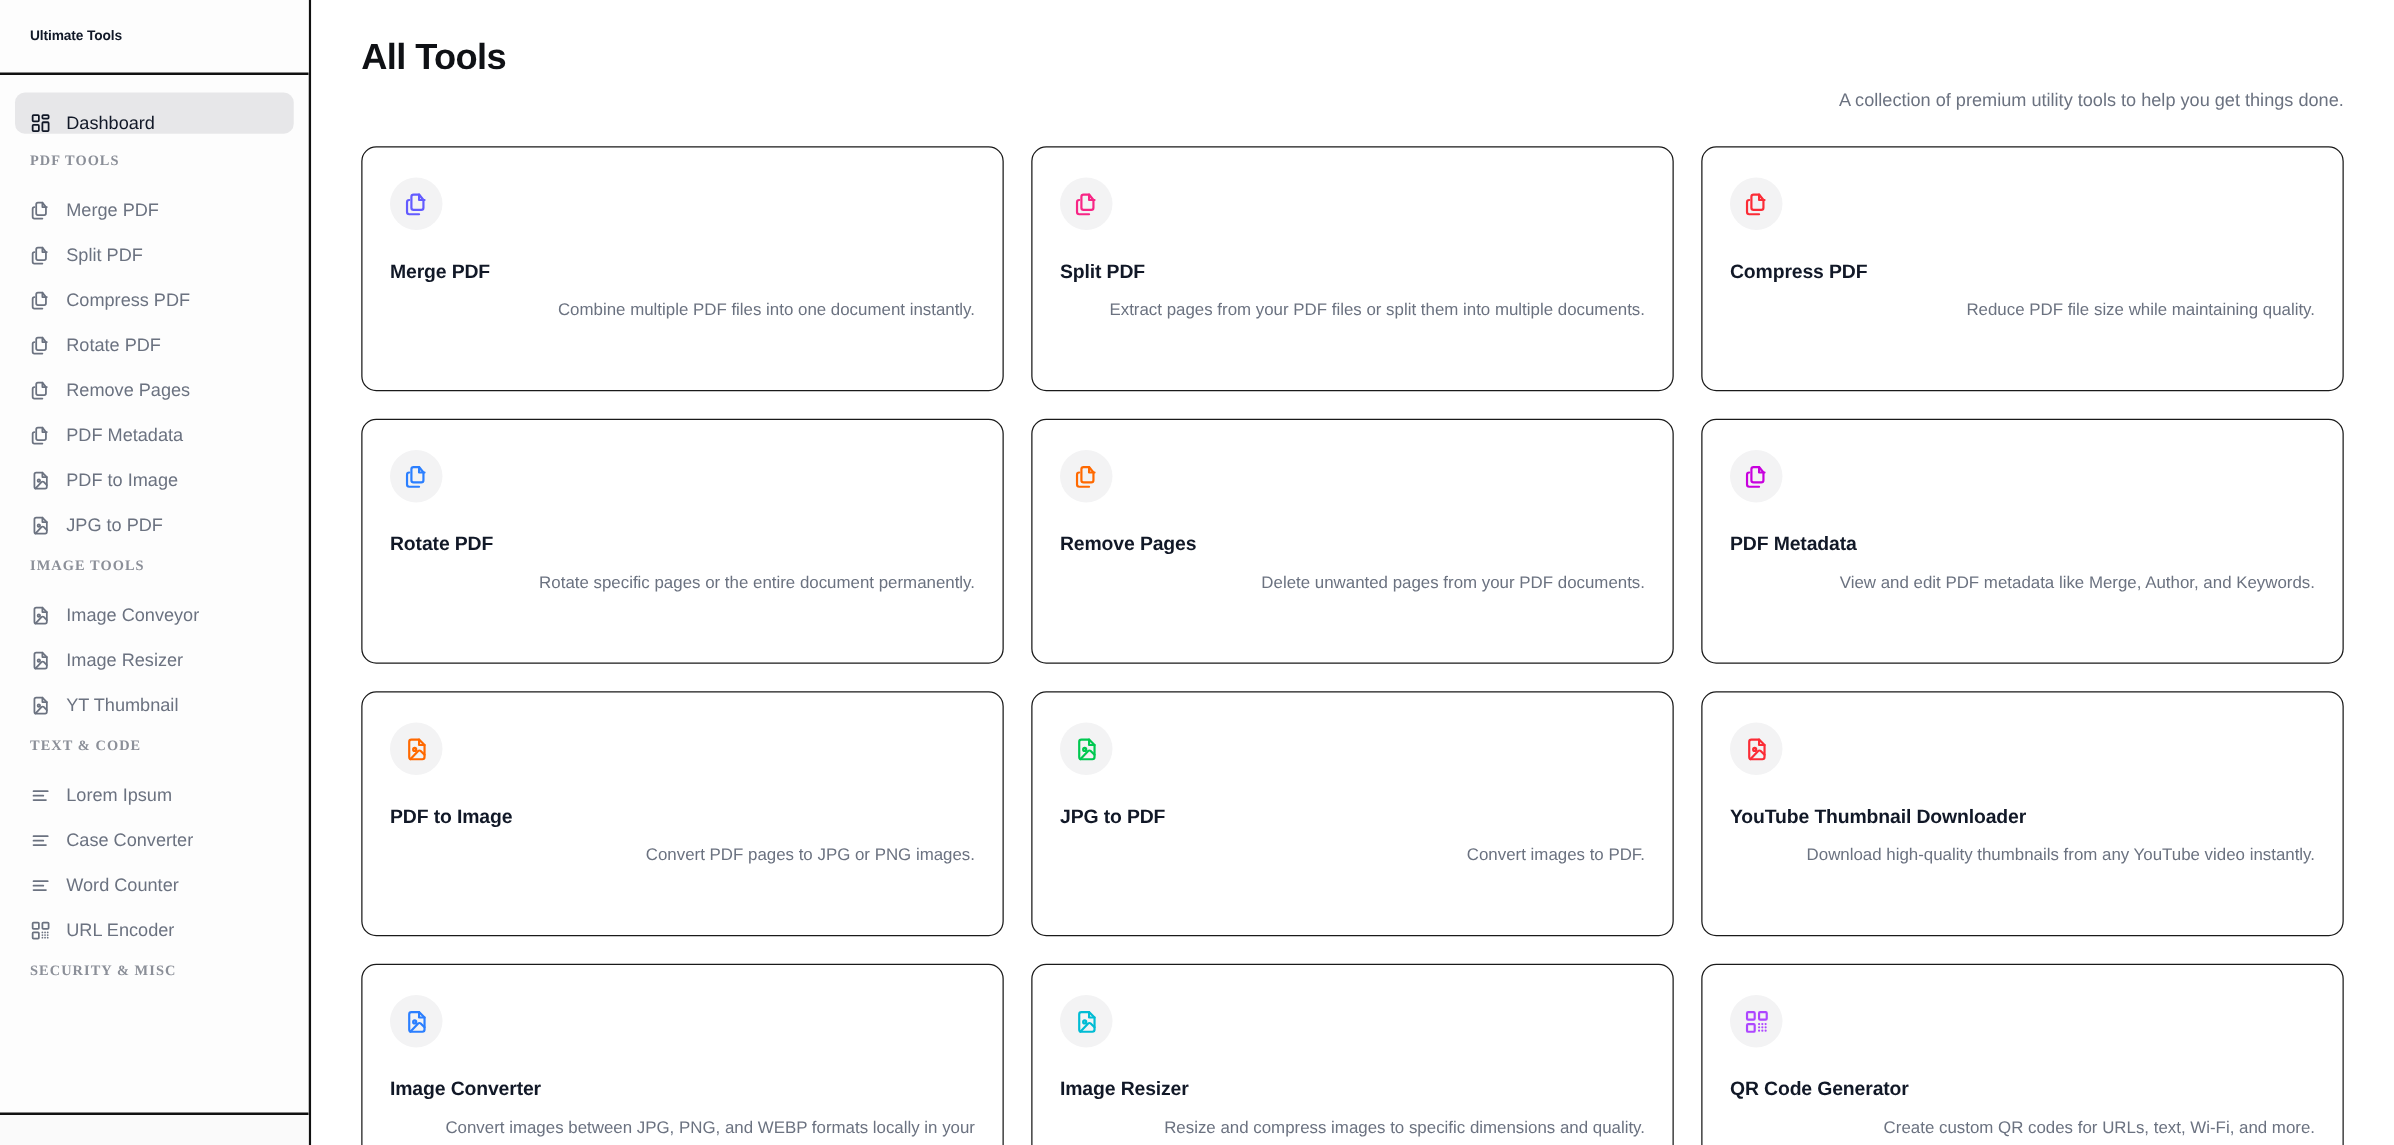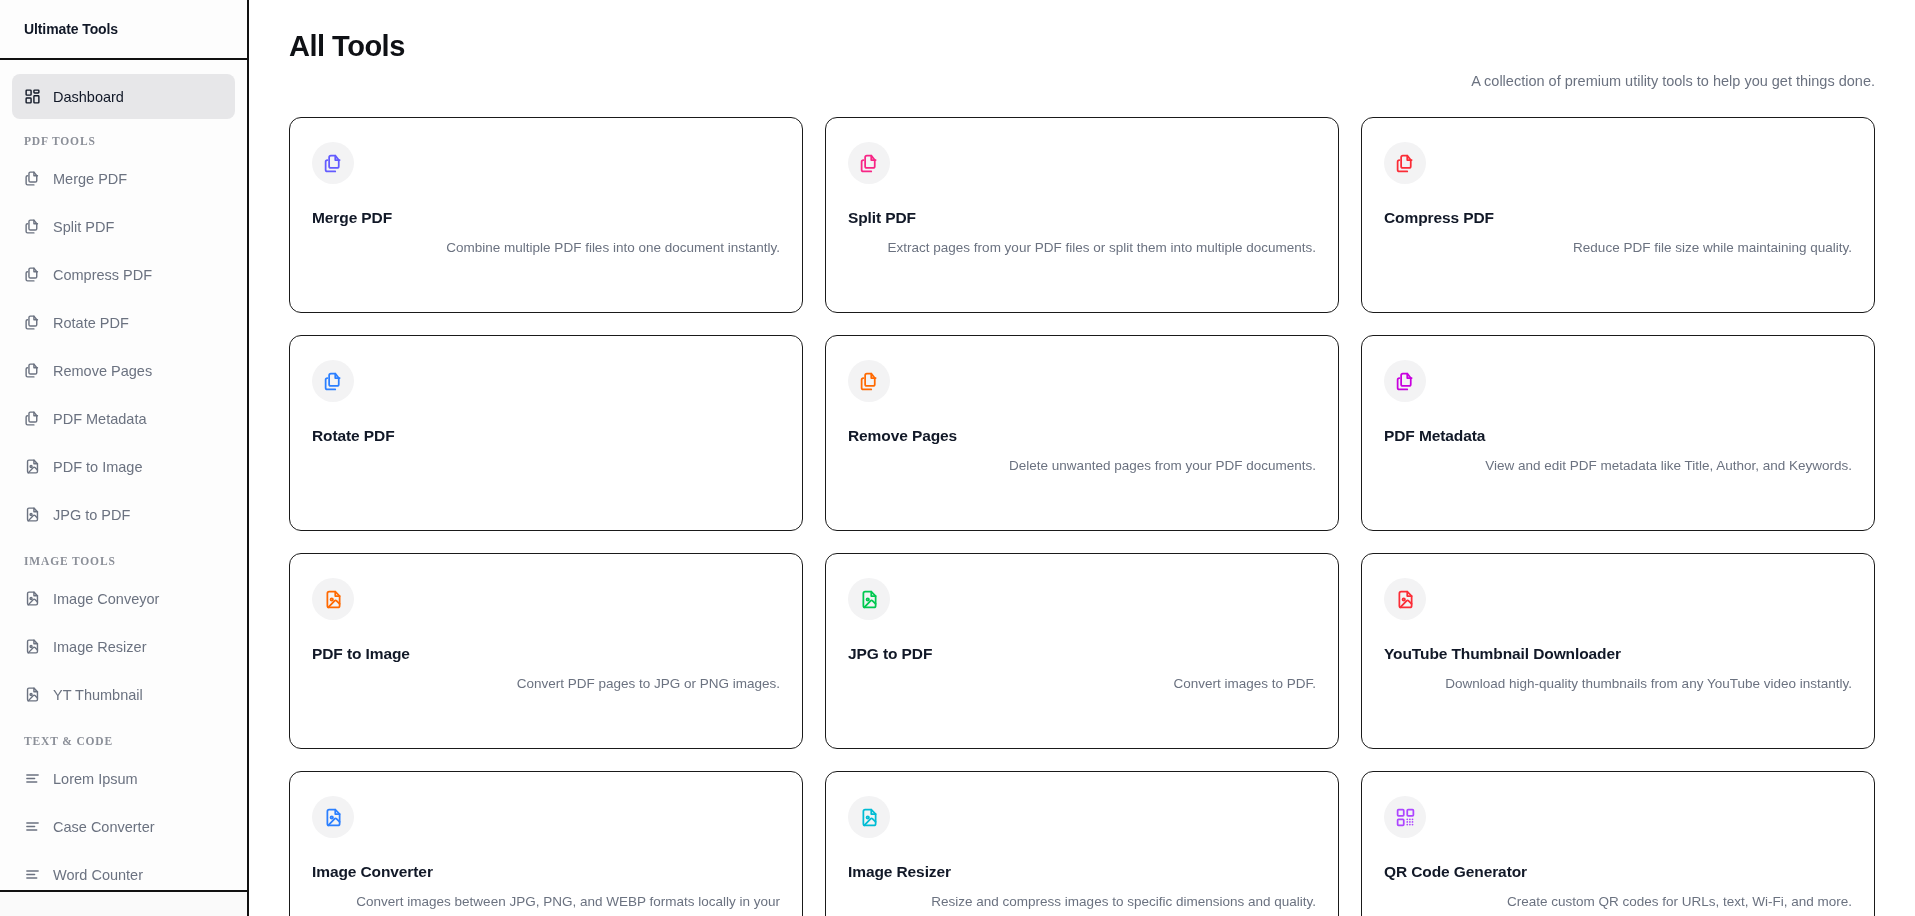--- a/index.html
+++ b/index.html
@@ -36,37 +36,37 @@
   .sidebar-brand {
     height: 60px;
     min-height: 60px;
     display: flex;
     align-items: center;
     padding: 0 24px;
     border-bottom: 2px solid #111111;
     background: #fdfdfd;
   }
   .sidebar-brand-title {
-    font-size: 14px;
+    font-size: 11px;
     font-weight: bold;
     letter-spacing: -0.1px;
     color: #111827;
   }
 
   .sidebar-nav {
     flex: 1;
     padding: 14px 12px 0 12px;
     overflow: hidden;
   }
 
   .nav-item {
     display: flex;
-    align-items: center;
+    align-items: flex-end;
     gap: 12px;
-    height: 45px;
+    height: 33px;
     padding: 0 12px;
     border-radius: 8px;
     color: #6b7280;
     font-size: 14.5px;
     cursor: pointer;
     margin-bottom: 3px;
   }
   .nav-item.active {
     background: #e7e7e9;
     color: #111827;
@@ -409,20 +409,21 @@
         </div>
         <div class="tool-card">
           <div class="tool-icon-wrap" style="color: rgb(43, 127, 255);">
             <svg viewBox="0 0 24 24" fill="none" stroke="currentColor" stroke-width="2" stroke-linecap="round" stroke-linejoin="round">
               <path d="M14 3h-5a2 2 0 0 0-2 2v10a2 2 0 0 0 2 2h7a2 2 0 0 0 2-2V8z"></path>
               <path d="M14 3v5h5"></path>
               <path d="M5 8a2 2 0 0 0-2 2v9a2 2 0 0 0 2 2h9"></path>
             </svg>
           </div>
           <div class="tool-name">Rotate PDF</div>
+          <div class="tool-desc">Rotate specific pages or the entire document permanently.</div>
         </div>
         <div class="tool-card">
           <div class="tool-icon-wrap" style="color: rgb(255, 105, 0);">
             <svg viewBox="0 0 24 24" fill="none" stroke="currentColor" stroke-width="2" stroke-linecap="round" stroke-linejoin="round">
               <path d="M14 3h-5a2 2 0 0 0-2 2v10a2 2 0 0 0 2 2h7a2 2 0 0 0 2-2V8z"></path>
               <path d="M14 3v5h5"></path>
               <path d="M5 8a2 2 0 0 0-2 2v9a2 2 0 0 0 2 2h9"></path>
             </svg>
           </div>
           <div class="tool-name">Remove Pages</div>
@@ -430,21 +431,21 @@
         </div>
         <div class="tool-card">
           <div class="tool-icon-wrap" style="color: rgb(200, 0, 222);">
             <svg viewBox="0 0 24 24" fill="none" stroke="currentColor" stroke-width="2" stroke-linecap="round" stroke-linejoin="round">
               <path d="M14 3h-5a2 2 0 0 0-2 2v10a2 2 0 0 0 2 2h7a2 2 0 0 0 2-2V8z"></path>
               <path d="M14 3v5h5"></path>
               <path d="M5 8a2 2 0 0 0-2 2v9a2 2 0 0 0 2 2h9"></path>
             </svg>
           </div>
           <div class="tool-name">PDF Metadata</div>
-          <div class="tool-desc">View and edit PDF metadata like Title, Author, and Keywords.</div>
+          <div class="tool-desc">View and edit PDF metadata like Merge, Author, and Keywords.</div>
         </div>
         <div class="tool-card">
           <div class="tool-icon-wrap" style="color: rgb(255, 105, 0);">
             <svg viewBox="0 0 24 24" fill="none" stroke="currentColor" stroke-width="2" stroke-linecap="round" stroke-linejoin="round">
               <path d="M14 3H7a2 2 0 0 0-2 2v14a2 2 0 0 0 2 2h10a2 2 0 0 0 2-2V8z"></path>
               <path d="M14 3v5h5"></path>
               <circle cx="10" cy="12" r="1.4"></circle>
               <path d="M19 17l-3.5-3.5a1.6 1.6 0 0 0-2.3 0L6 21"></path>
             </svg>
           </div>

